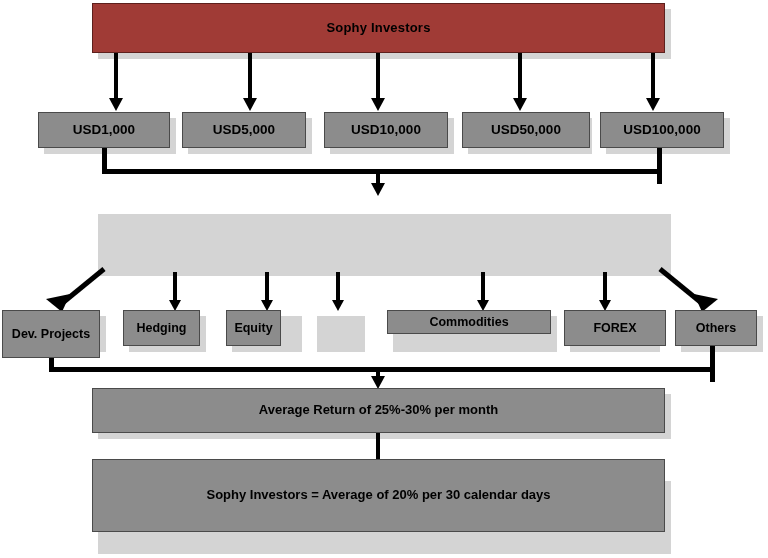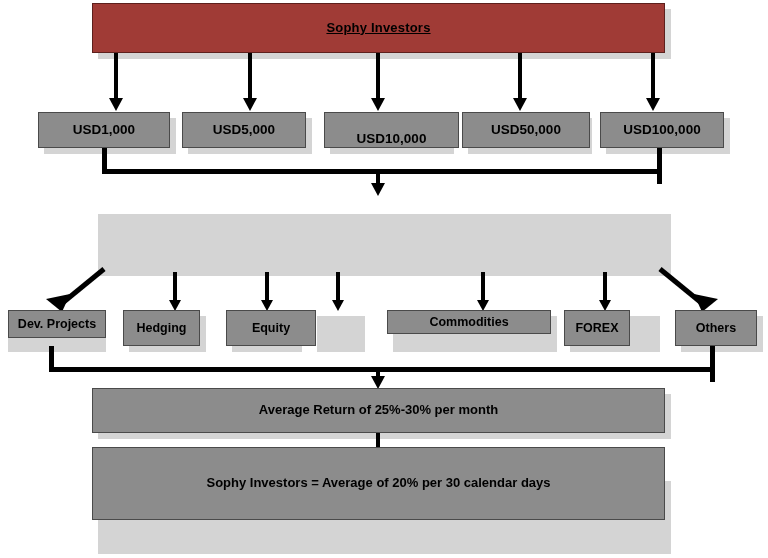--- a/index.html
+++ b/index.html
@@ -86,21 +86,21 @@
     z-index: 2;
     overflow: visible;
   }
 </style>
 </head>
 <body>
 
 <div id="diagram-root">
 
   <div class="shadow" style="left:98px; top:9px; width:573px; height:50px;"></div>
-  <div class="node red" style="left:92px; top:3px; width:573px; height:50px;text-decoration:underline;">
+  <div class="node red" style="left:92px; top:3px; width:573px; height:50px;">
     <span class="node-label">Sophy Investors</span>
   </div>
 
   <div class="vline" style="left:114px; top:53px; width:4px; height:47px;"></div>
   <div class="arrowhead" style="left:109px; top:98px;"></div>
 
   <div class="vline" style="left:248px; top:53px; width:4px; height:47px;"></div>
   <div class="arrowhead" style="left:243px; top:98px;"></div>
 
   <div class="vline" style="left:376px; top:53px; width:4px; height:47px;"></div>
@@ -116,21 +116,21 @@
   <div class="node gray denom" style="left:38px; top:112px; width:132px; height:36px;align-items:center;">
     <span class="node-label">USD1,000</span>
   </div>
 
   <div class="shadow" style="left:188px; top:118px; width:124px; height:36px;"></div>
   <div class="node gray denom" style="left:182px; top:112px; width:124px; height:36px;">
     <span class="node-label">USD5,000</span>
   </div>
 
   <div class="shadow" style="left:330px; top:118px; width:124px; height:36px;"></div>
-  <div class="node gray denom" style="left:324px; top:112px; width:135px; height:36px;align-items:flex-end;">
+  <div class="node gray denom" style="left:324px; top:112px; width:124px; height:36px;">
     <span class="node-label">USD10,000</span>
   </div>
 
   <div class="shadow" style="left:468px; top:118px; width:124px; height:36px;"></div>
   <div class="node gray denom" style="left:462px; top:112px; width:128px; height:36px;">
     <span class="node-label">USD50,000</span>
   </div>
 
   <div class="shadow" style="left:606px; top:118px; width:124px; height:36px;"></div>
   <div class="node gray denom" style="left:600px; top:112px; width:124px; height:36px;text-align:right;">
@@ -164,43 +164,43 @@
 
   <div class="vline" style="left:603px; top:272px; width:4px; height:31px;"></div>
   <div class="arrowhead small" style="left:599px; top:300px;"></div>
 
   <svg class="diag-svg" style="left:638px; top:265px; width:130px; height:55px;" viewBox="0 0 130 55">
     <line x1="22" y1="4" x2="66" y2="40" stroke="#000000" stroke-width="5"></line>
     <polygon points="64,47 80,34 56,29" fill="#000000"></polygon>
   </svg>
 
   <div class="shadow" style="left:8px; top:316px; width:98px; height:36px;"></div>
-  <div class="node gray category" style="left:8px; top:310px; width:98px; height:28px;">
+  <div class="node gray category" style="left:2px; top:310px; width:98px; height:48px;">
     <span class="node-label">Dev. Projects</span>
   </div>
 
   <div class="shadow" style="left:129px; top:316px; width:77px; height:36px;"></div>
   <div class="node gray category" style="left:123px; top:310px; width:77px; height:36px;">
     <span class="node-label">Hedging</span>
   </div>
 
   <div class="shadow" style="left:232px; top:316px; width:70px; height:36px;"></div>
-  <div class="node gray category" style="left:226px; top:310px; width:90px; height:36px;">
+  <div class="node gray category" style="left:226px; top:310px; width:55px; height:36px;">
     <span class="node-label">Equity</span>
   </div>
 
   <div class="shadow" style="left:317px; top:316px; width:48px; height:36px;"></div>
 
   <div class="shadow" style="left:393px; top:316px; width:164px; height:36px;"></div>
   <div class="node gray category" style="left:387px; top:310px; width:164px; height:24px;">
     <span class="node-label">Commodities</span>
   </div>
 
   <div class="shadow" style="left:570px; top:316px; width:90px; height:36px;"></div>
-  <div class="node gray category" style="left:564px; top:310px; width:66px; height:36px;">
+  <div class="node gray category" style="left:564px; top:310px; width:102px; height:36px;">
     <span class="node-label">FOREX</span>
   </div>
 
   <div class="shadow" style="left:681px; top:316px; width:82px; height:36px;"></div>
   <div class="node gray category" style="left:675px; top:310px; width:82px; height:36px;">
     <span class="node-label">Others</span>
   </div>
 
   <div class="vline" style="left:49px; top:346px; width:5px; height:26px;"></div>
   <div class="hline" style="left:49px; top:367px; width:666px; height:5px;"></div>
@@ -210,17 +210,17 @@
 
   <div class="shadow" style="left:98px; top:394px; width:573px; height:45px;"></div>
   <div class="node gray summary" style="left:92px; top:388px; width:573px; height:45px;">
     <span class="node-label">Average Return of 25%-30% per month</span>
   </div>
 
   <div class="vline" style="left:376px; top:433px; width:4px; height:34px;"></div>
   <div class="arrowhead" style="left:371px; top:463px;"></div>
 
   <div class="shadow" style="left:98px; top:481px; width:573px; height:73px;"></div>
-  <div class="node gray summary" style="left:92px; top:447px; width:573px; height:73px;">
+  <div class="node gray summary" style="left:92px; top:459px; width:573px; height:73px;">
     <span class="node-label">Sophy Investors = Average of 20% per 30 calendar days</span>
   </div>
 
 </div>
 
 </body></html>

